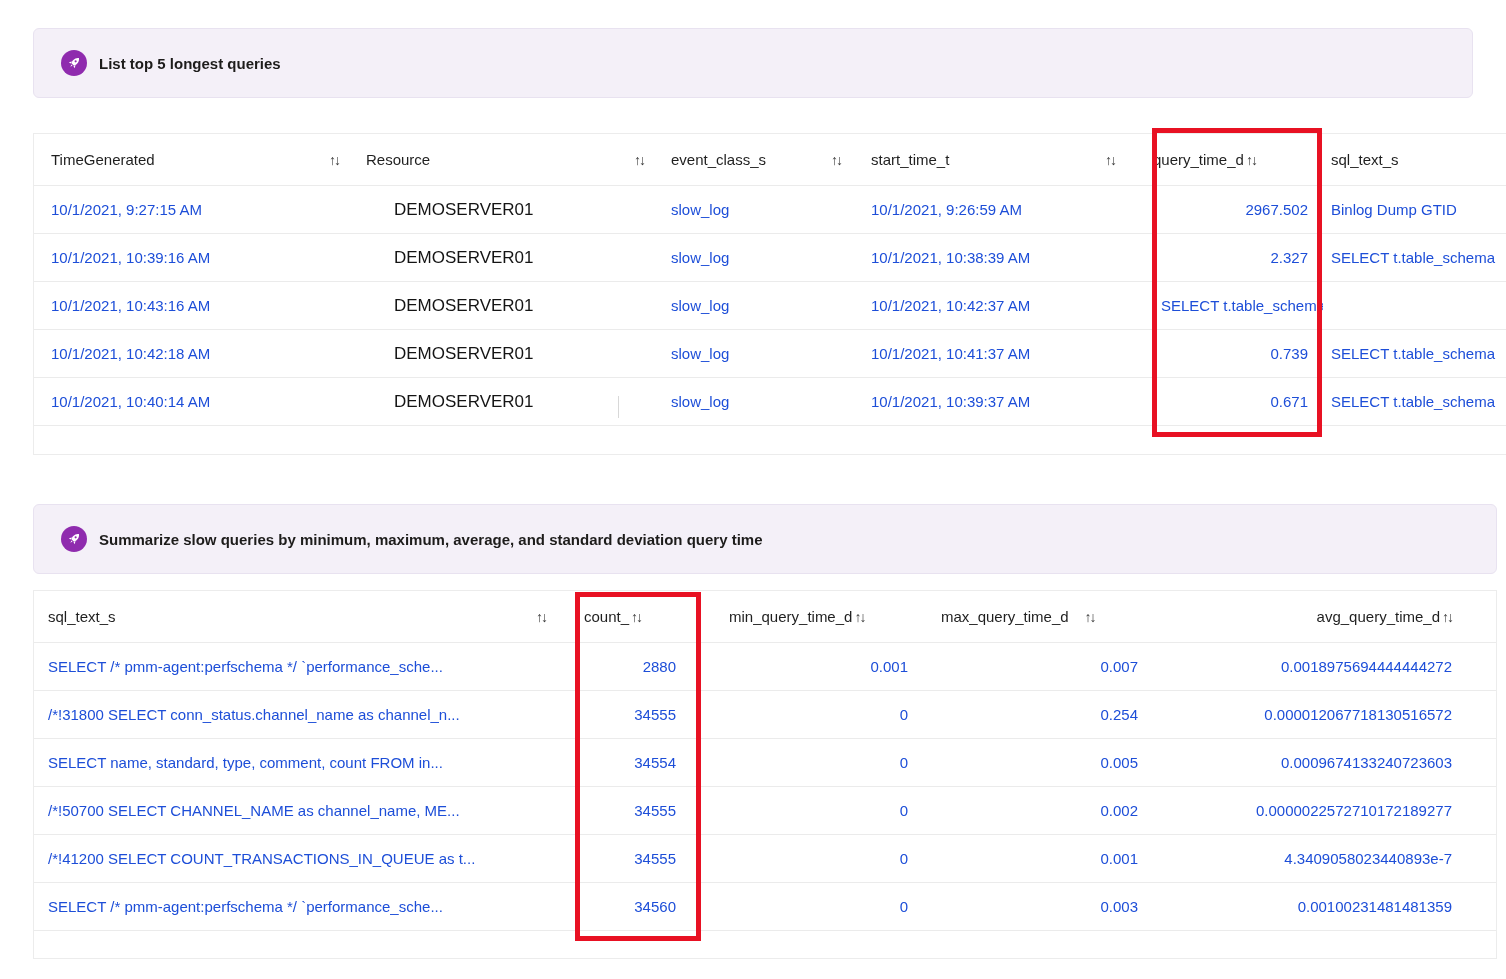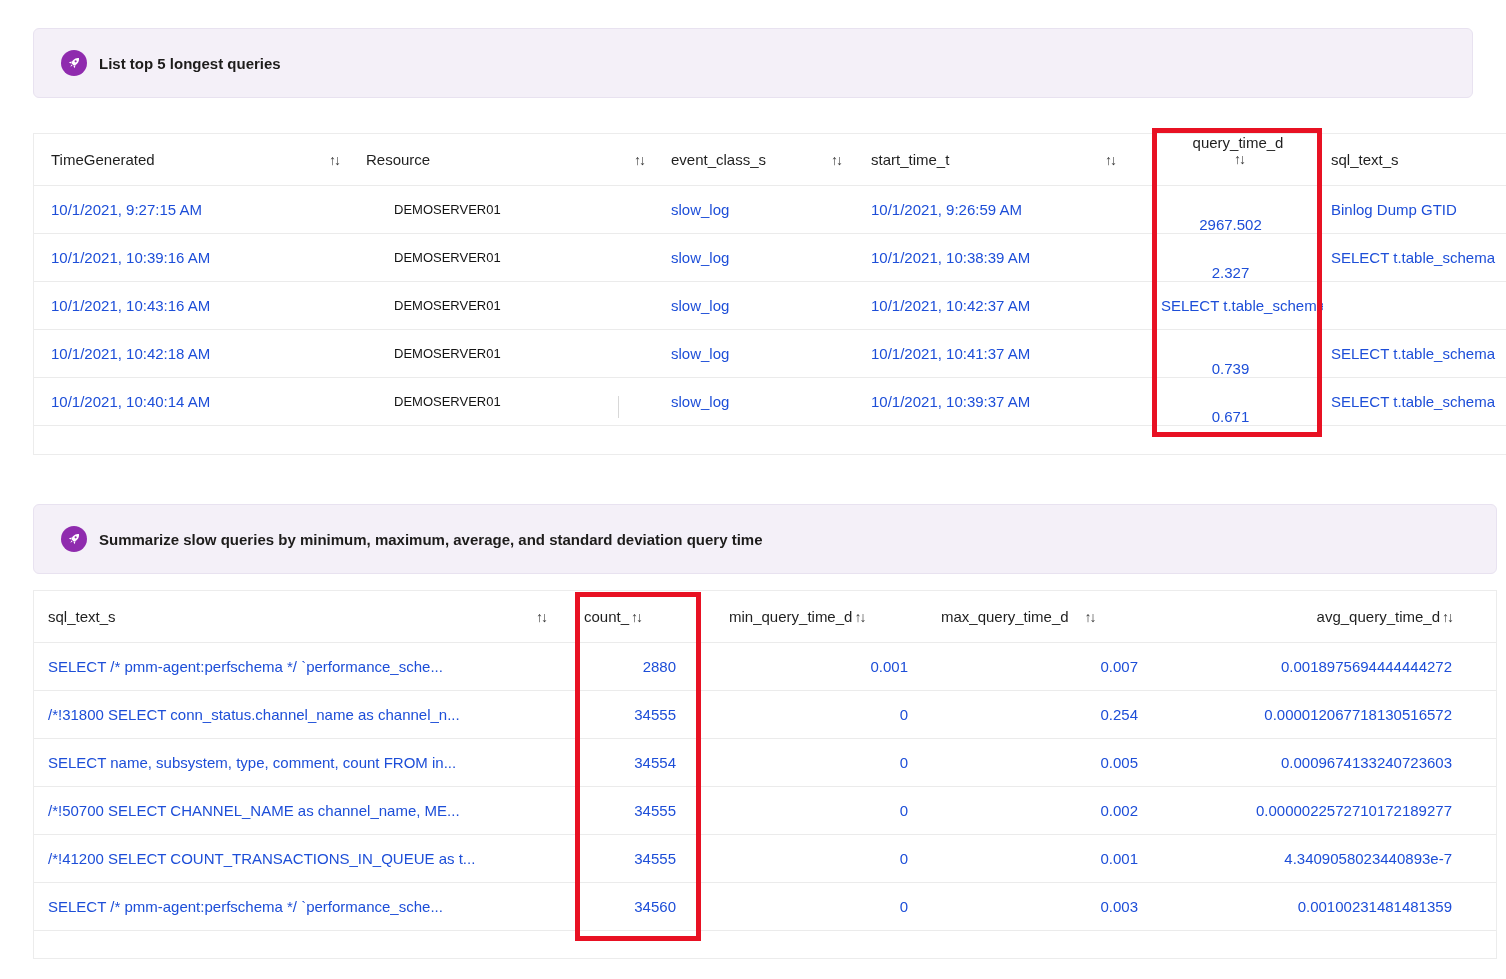--- a/index.html
+++ b/index.html
@@ -37,23 +37,23 @@
   .sort-icon{font-size:14px;color:#3d3d3d;letter-spacing:-2px;flex:0 0 auto;}
   .spread{justify-content:space-between;}
   .adjacent .sort-icon{margin-left:2px;}
   .r{justify-content:flex-end;}
 
   
   .t1c1{padding-left:17px;padding-right:12px;}
   .t1c2{padding-left:15px;padding-right:12px;}
   .t1c3{padding-left:15px;padding-right:15px;}
   .t1c4{padding-left:15px;padding-right:38px;}
-  .t1c5{padding-left:0;flex-direction:column;}
+  .t1c5{padding-left:0;}
   .t1c6{padding-left:8px;}
-  .cell.t1c2{padding-left:43px;font-size:13px;color:#141414;}
+  .cell.t1c2{padding-left:43px;font-size:17px;color:#141414;}
   .cell.t1c5{padding-right:15px;}
 
   
   .t2c1{padding-left:14px;padding-right:30px;}
   .t2c2{padding-left:8px;}
   .t2c3{padding-left:28px;}
   .t2c4{padding-left:25px;gap:14px;}
   .t2c5{padding-right:44px;}
   .cell.t2c2{padding-right:25px;}
   .cell.t2c3{padding-right:8px;}
@@ -201,21 +201,21 @@
       <div class="cell t2c5 r">0.0018975694444444272</div>
     </div>
     <div class="t-row t2cols">
       <div class="cell t2c1">/*!31800 SELECT conn_status.channel_name as channel_n...</div>
       <div class="cell t2c2 r">34555</div>
       <div class="cell t2c3 r">0</div>
       <div class="cell t2c4 r">0.254</div>
       <div class="cell t2c5 r">0.000012067718130516572</div>
     </div>
     <div class="t-row t2cols">
-      <div class="cell t2c1">SELECT name, subsystem, type, comment, count FROM in...</div>
+      <div class="cell t2c1">SELECT name, standard, type, comment, count FROM in...</div>
       <div class="cell t2c2 r">34554</div>
       <div class="cell t2c3 r">0</div>
       <div class="cell t2c4 r">0.005</div>
       <div class="cell t2c5 r">0.0009674133240723603</div>
     </div>
     <div class="t-row t2cols">
       <div class="cell t2c1">/*!50700 SELECT CHANNEL_NAME as channel_name, ME...</div>
       <div class="cell t2c2 r">34555</div>
       <div class="cell t2c3 r">0</div>
       <div class="cell t2c4 r">0.002</div>

